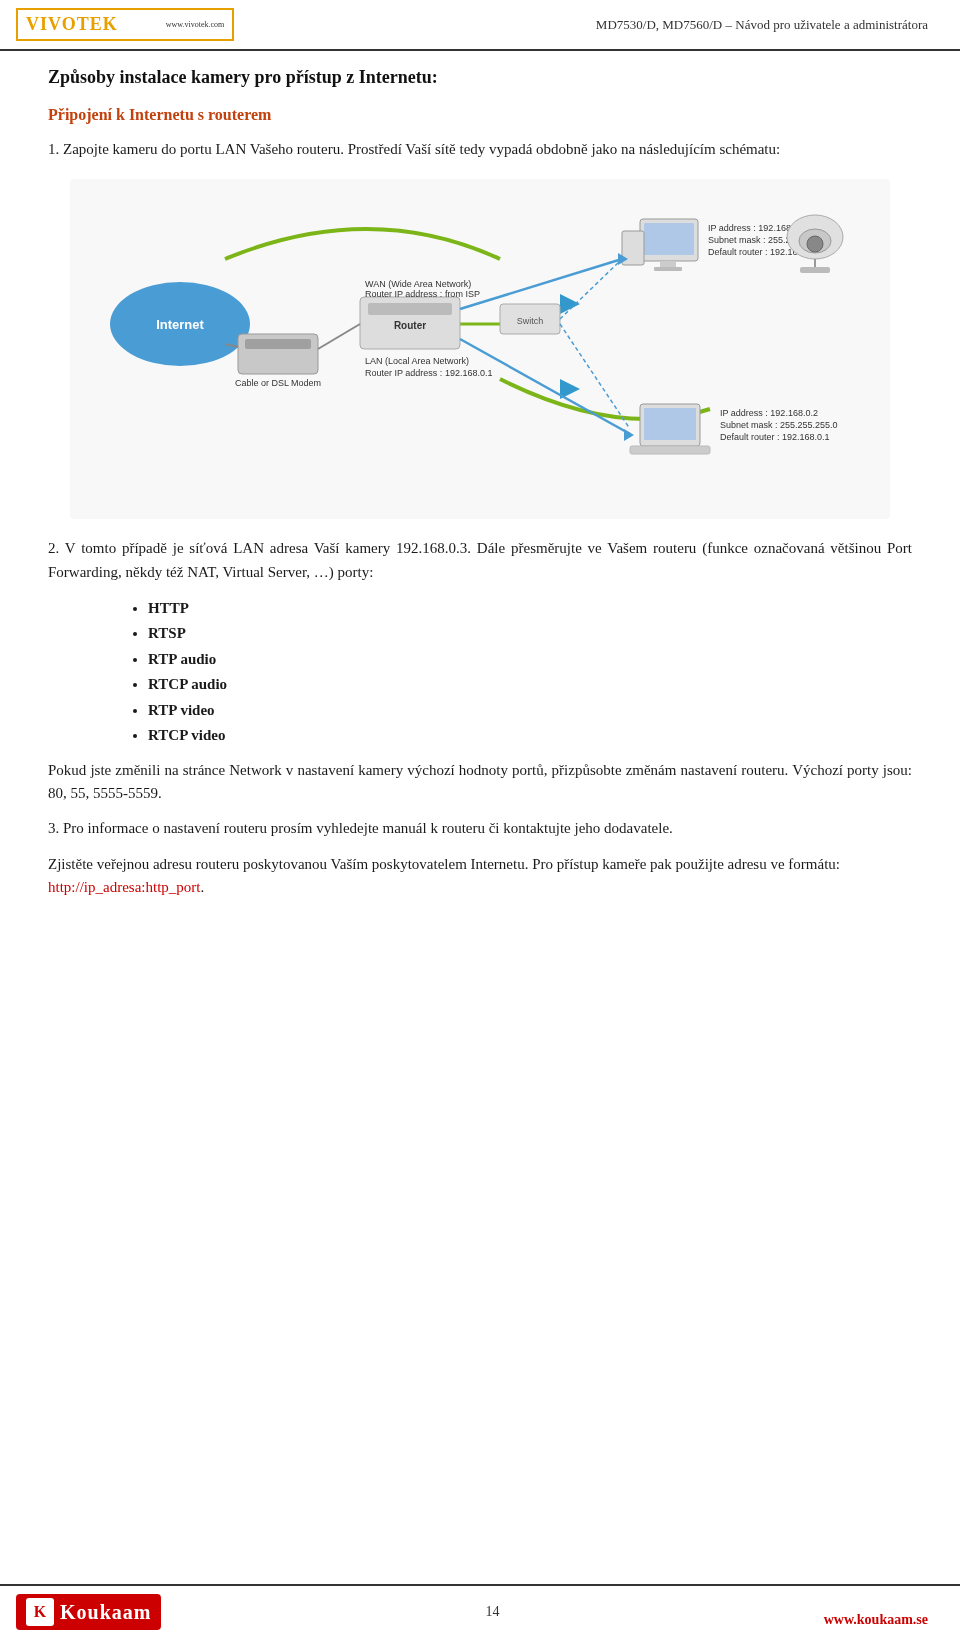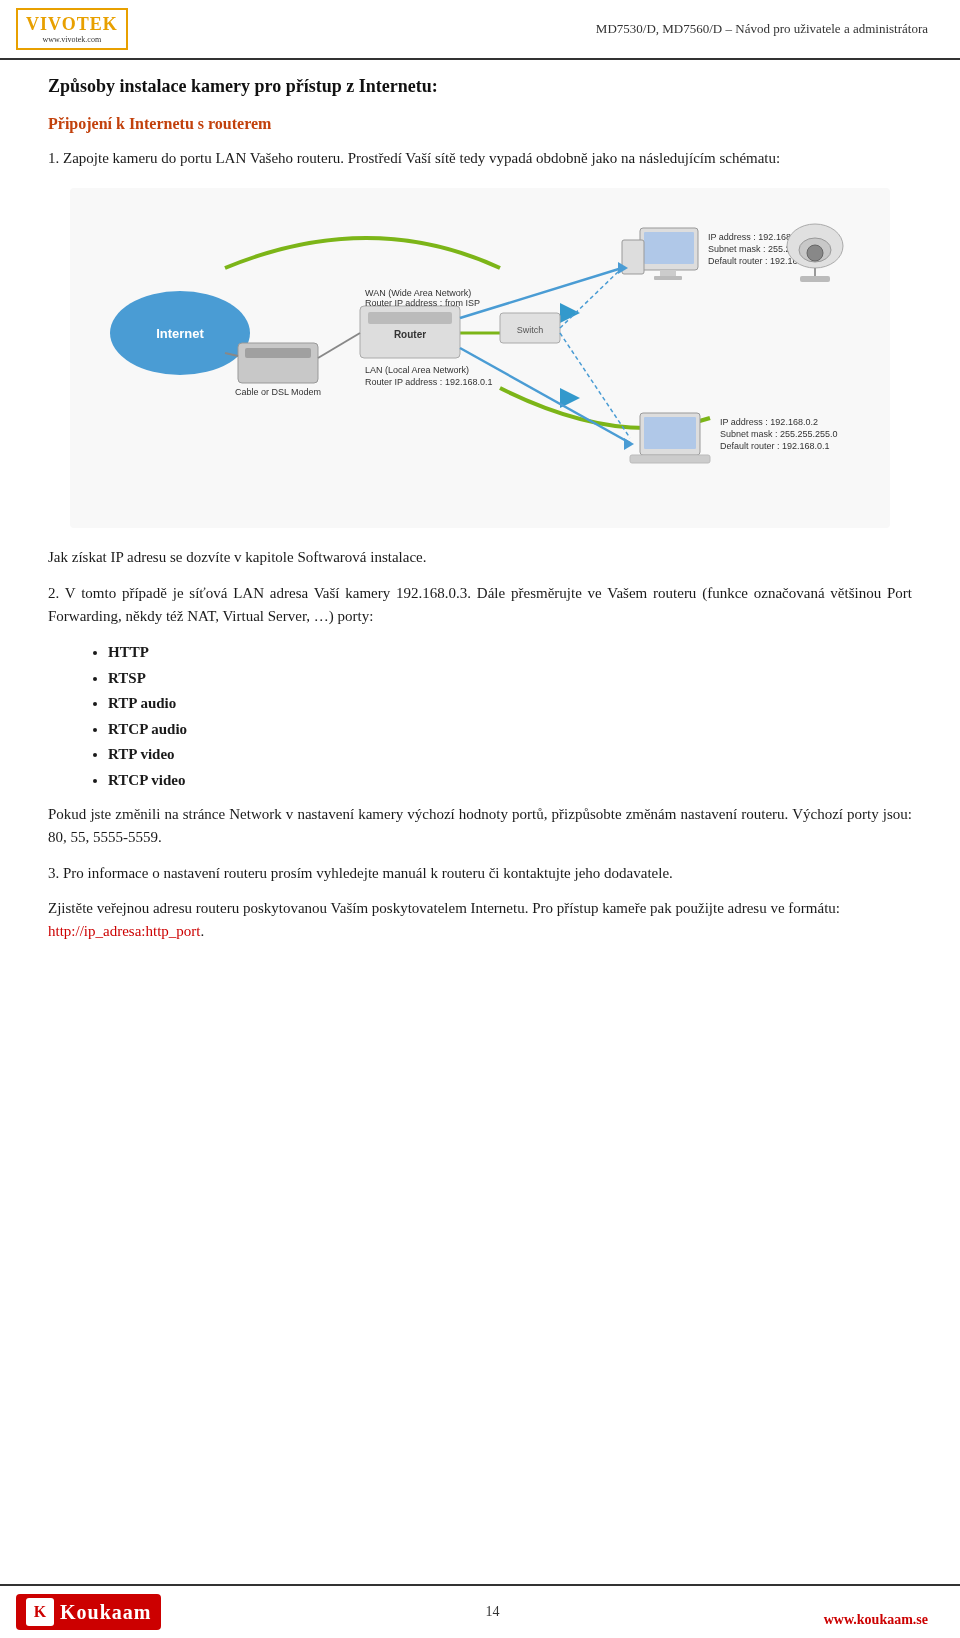--- a/index.html
+++ b/index.html
@@ -24,22 +24,23 @@
     }
     .logo-area {
       display: flex;
       align-items: center;
     }
     .logo-box {
       background: #fff;
       border: 2px solid #e8a000;
       padding: 4px 8px;
       display: flex;
-      flex-direction: column;
-      align-items: center;
+      flex-direction: row;
+      align-items: center;
+      gap: 48px;
     }
     .logo-vivotek {
       font-size: 18px;
       font-weight: 900;
       color: #e8a000;
       letter-spacing: 1px;
     }
     .logo-url {
       font-size: 8px;
       color: #333;
@@ -91,20 +92,21 @@
 
     
     ul.port-list {
       margin: 10px 0 10px 60px;
       list-style: disc;
     }
     ul.port-list li {
       font-size: 15px;
       line-height: 1.7;
       font-weight: bold;
+      margin-left: 40px;
     }
 
     
     a.red-link {
       color: #cc0000;
       text-decoration: none;
     }
 
     
     .footer {
@@ -254,21 +256,20 @@
       <line x1="155" y1="165" x2="168" y2="168" stroke="#888" stroke-width="2"></line>
 
       <rect x="430" y="125" width="60" height="30" rx="3" fill="#e0e0e0" stroke="#aaa" stroke-width="1"></rect>
       <text x="460" y="145" text-anchor="middle" font-family="Arial,sans-serif" font-size="9" fill="#555">Switch</text>
       <line x1="490" y1="140" x2="552" y2="80" stroke="#4a9cd4" stroke-width="1.5" stroke-dasharray="4,3"></line>
       <line x1="490" y1="145" x2="560" y2="250" stroke="#4a9cd4" stroke-width="1.5" stroke-dasharray="4,3"></line>
 
     </svg>
   </div>
 
-  <p class="body-text">Jak získat IP adresu se dozvíte v kapitole Softwarová instalace.</p>
 
   <p class="body-text">
     <span>2. </span><span>V tomto případě je síťová LAN adresa Vaší kamery 192.168.0.3. Dále přesměrujte ve Vašem routeru (funkce označovaná většinou Port Forwarding, někdy též NAT, Virtual Server, …) porty:</span>
   </p>
 
   <ul class="port-list">
     <li><span>HTTP</span></li>
     <li><span>RTSP</span></li>
     <li><span>RTP audio</span></li>
     <li><span>RTCP audio</span></li>

